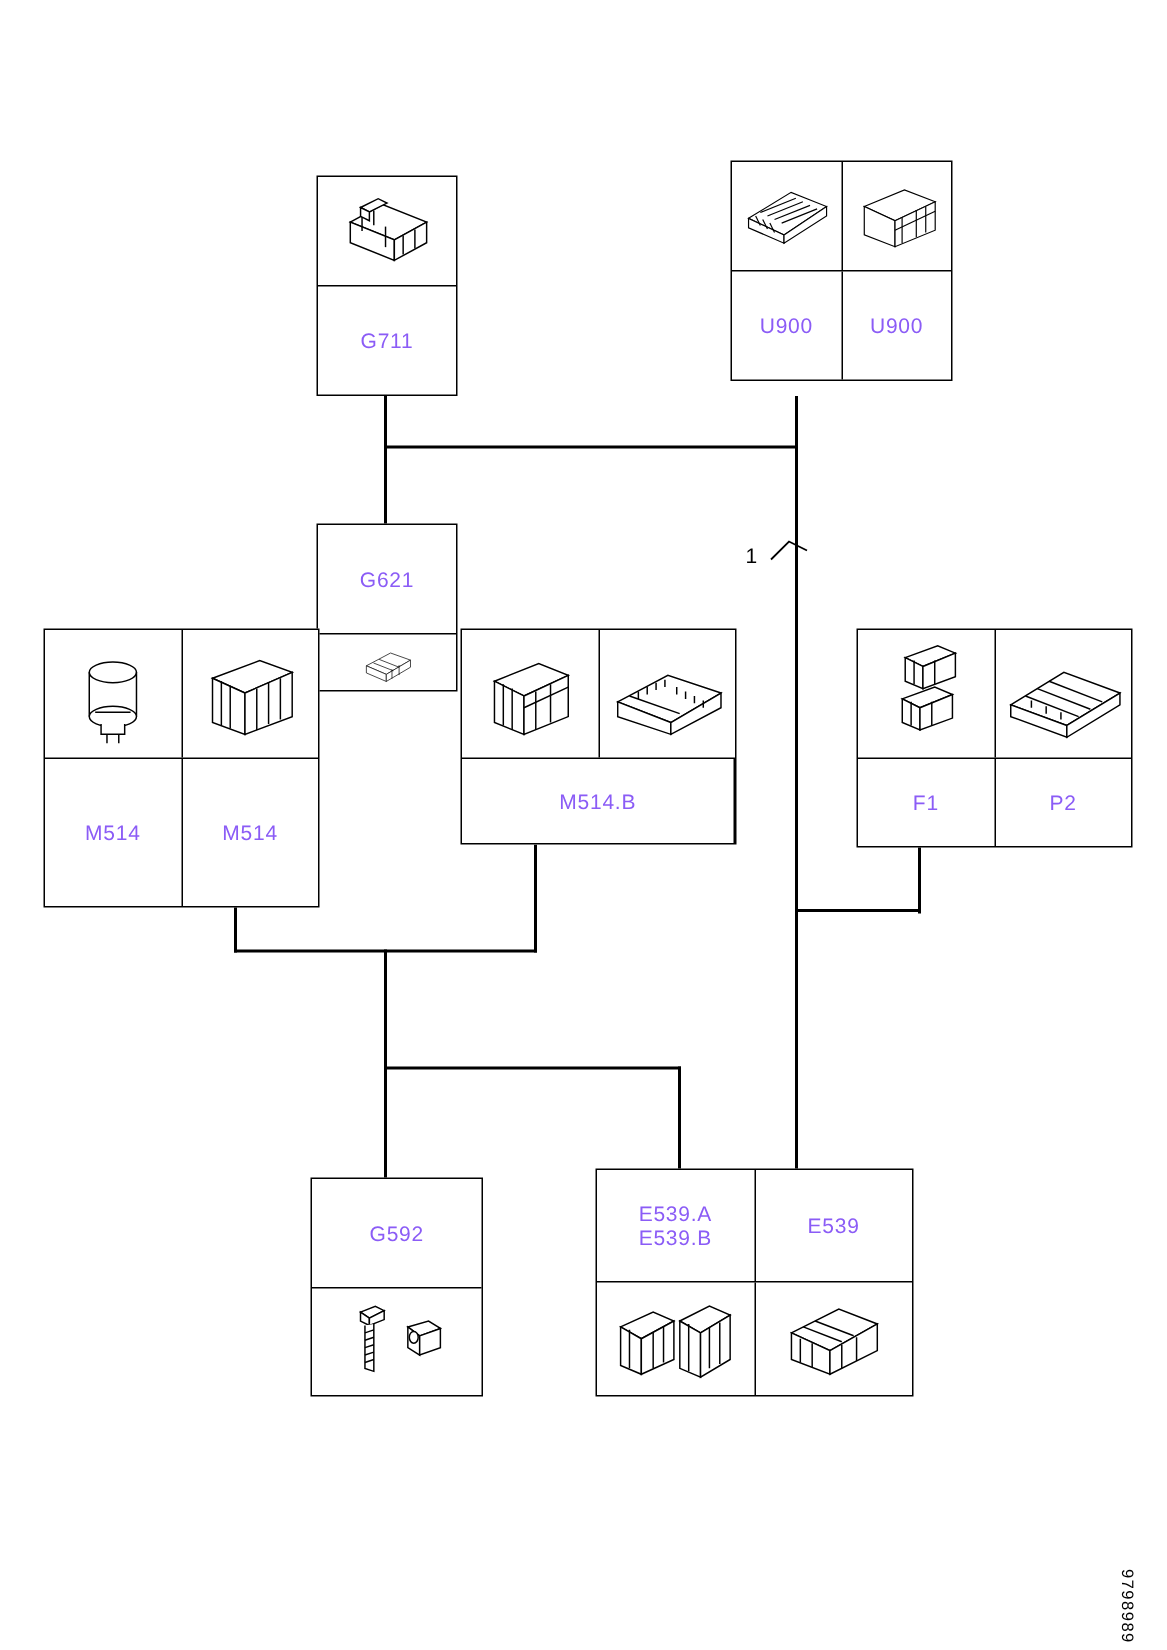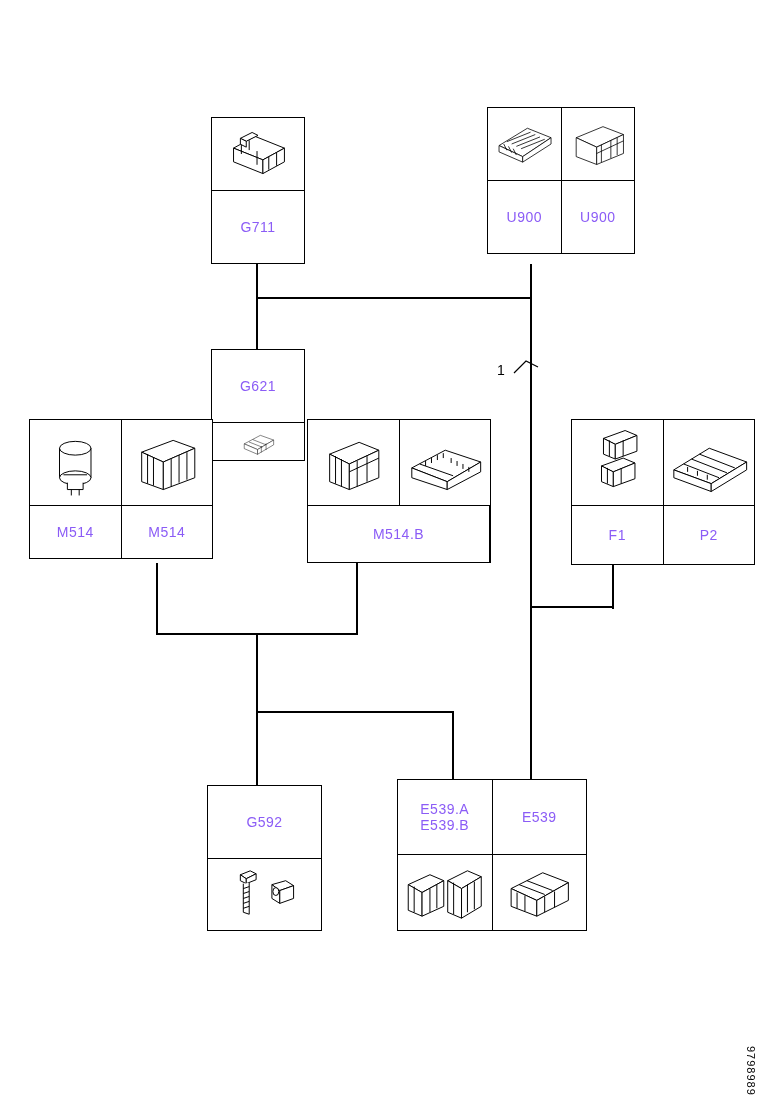--- a/index.html
+++ b/index.html
@@ -202,21 +202,21 @@
               <path d="M36,35 L64,46"></path>
               <path d="M54,49 L54,62"></path>
                 <path d="M64,43 L64,57"></path>
             </g>
           </svg>
         </div>
       </div>
     </div>
   </div>
 
-  <div class="node" style="left:29px; top:419px; width:184px; height:140px;">
+  <div class="node" style="left:29px; top:419px; width:184px; height:186px;">
     <div class="cellgrid">
       <div class="row divider-b" style="flex:0 0 85px;">
         <div class="cell divider-r">
           <svg class="pic" viewBox="0 0 92 85">
             <g stroke="#000" stroke-width="1" fill="#fff">
               <ellipse cx="46" cy="28" rx="16" ry="7"></ellipse>
               <path d="M30,28 L30,58"></path>
                 <path d="M62,28 L62,58"></path>
               <ellipse cx="46" cy="58" rx="16" ry="7"></ellipse>
               <path d="M38,63 L38,70 L54,70 L54,63"></path>
@@ -366,21 +366,21 @@
               <path d="M56,26 L56,40 L64,45 L64,32 Z"></path>
               <path d="M64,32 L78,27 L78,40 L64,45 Z"></path>
               <ellipse cx="60" cy="33" rx="3" ry="4"></ellipse>
             </g>
           </svg>
         </div>
       </div>
     </div>
   </div>
 
-  <div class="node" style="left:397px; top:779px; width:190px; height:152px;padding-left:13px;">
+  <div class="node" style="left:397px; top:779px; width:212px; height:152px;padding-left:13px;">
     <div class="cellgrid">
       <div class="row divider-b" style="flex:0 0 74px;">
         <div class="cell divider-r">
           <span class="label">E539.A
 E539.B</span>
         </div>
         <div class="cell">
           <span class="label">E539</span>
         </div>
       </div>

